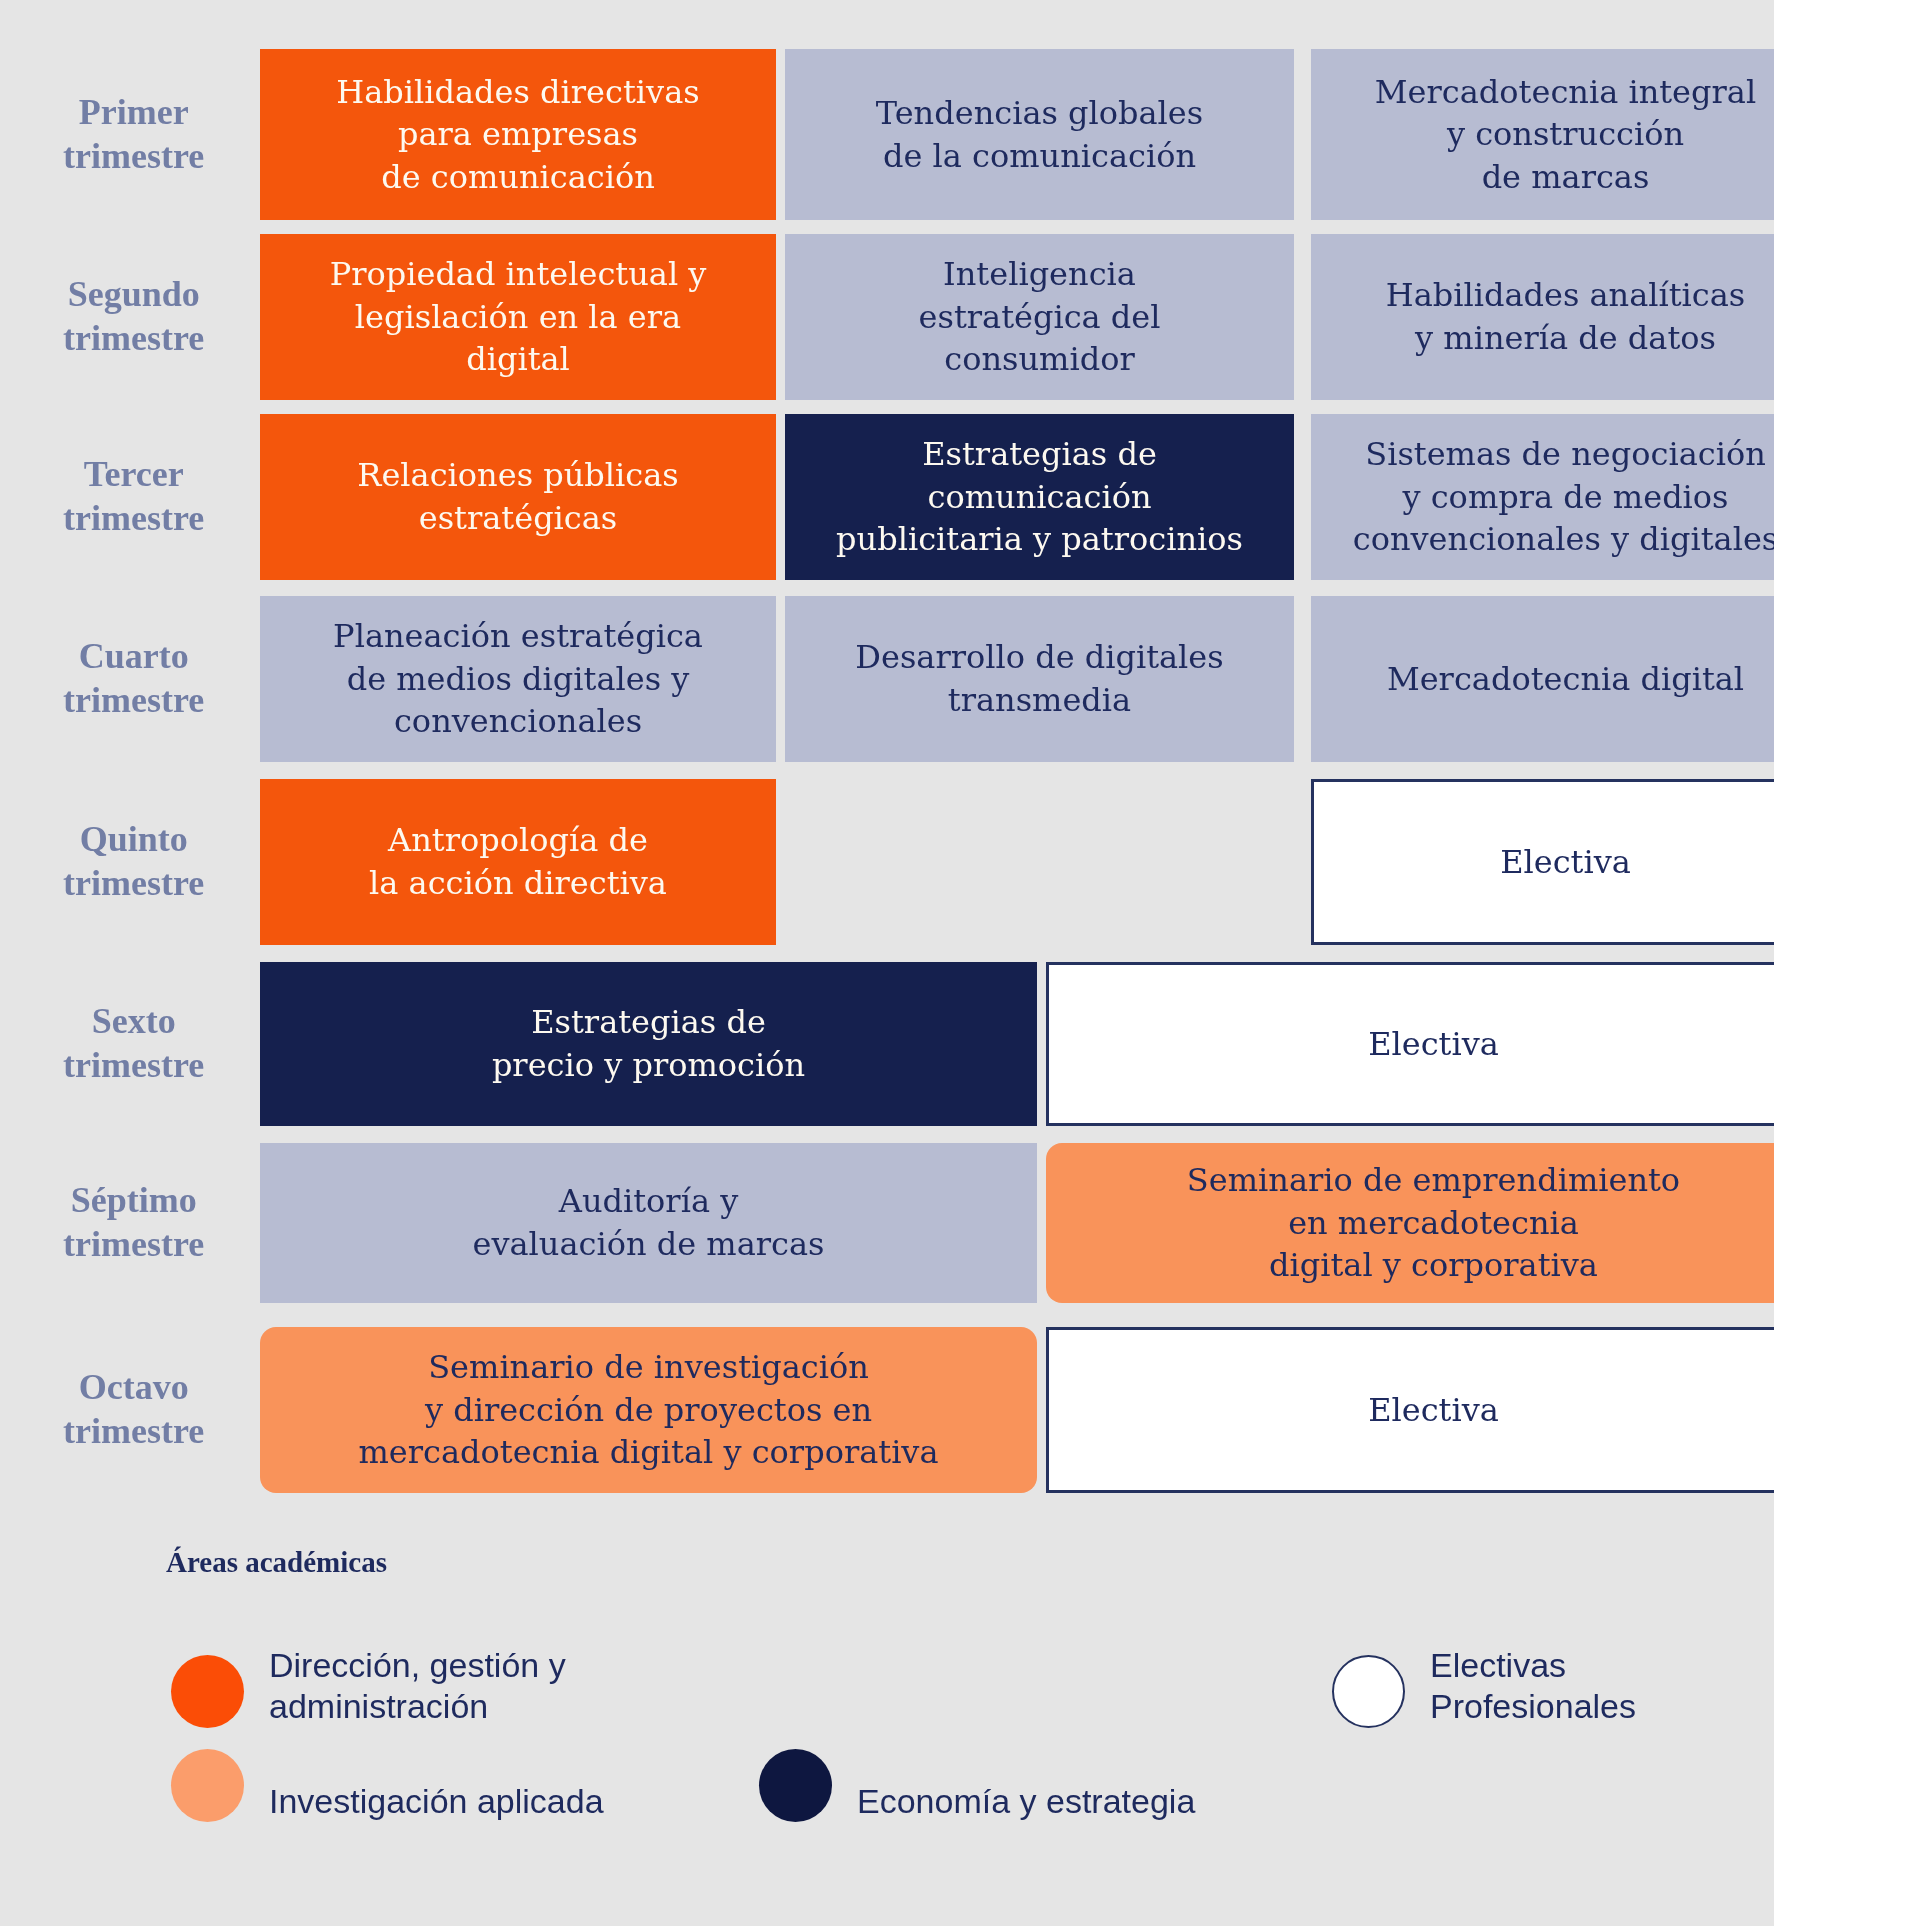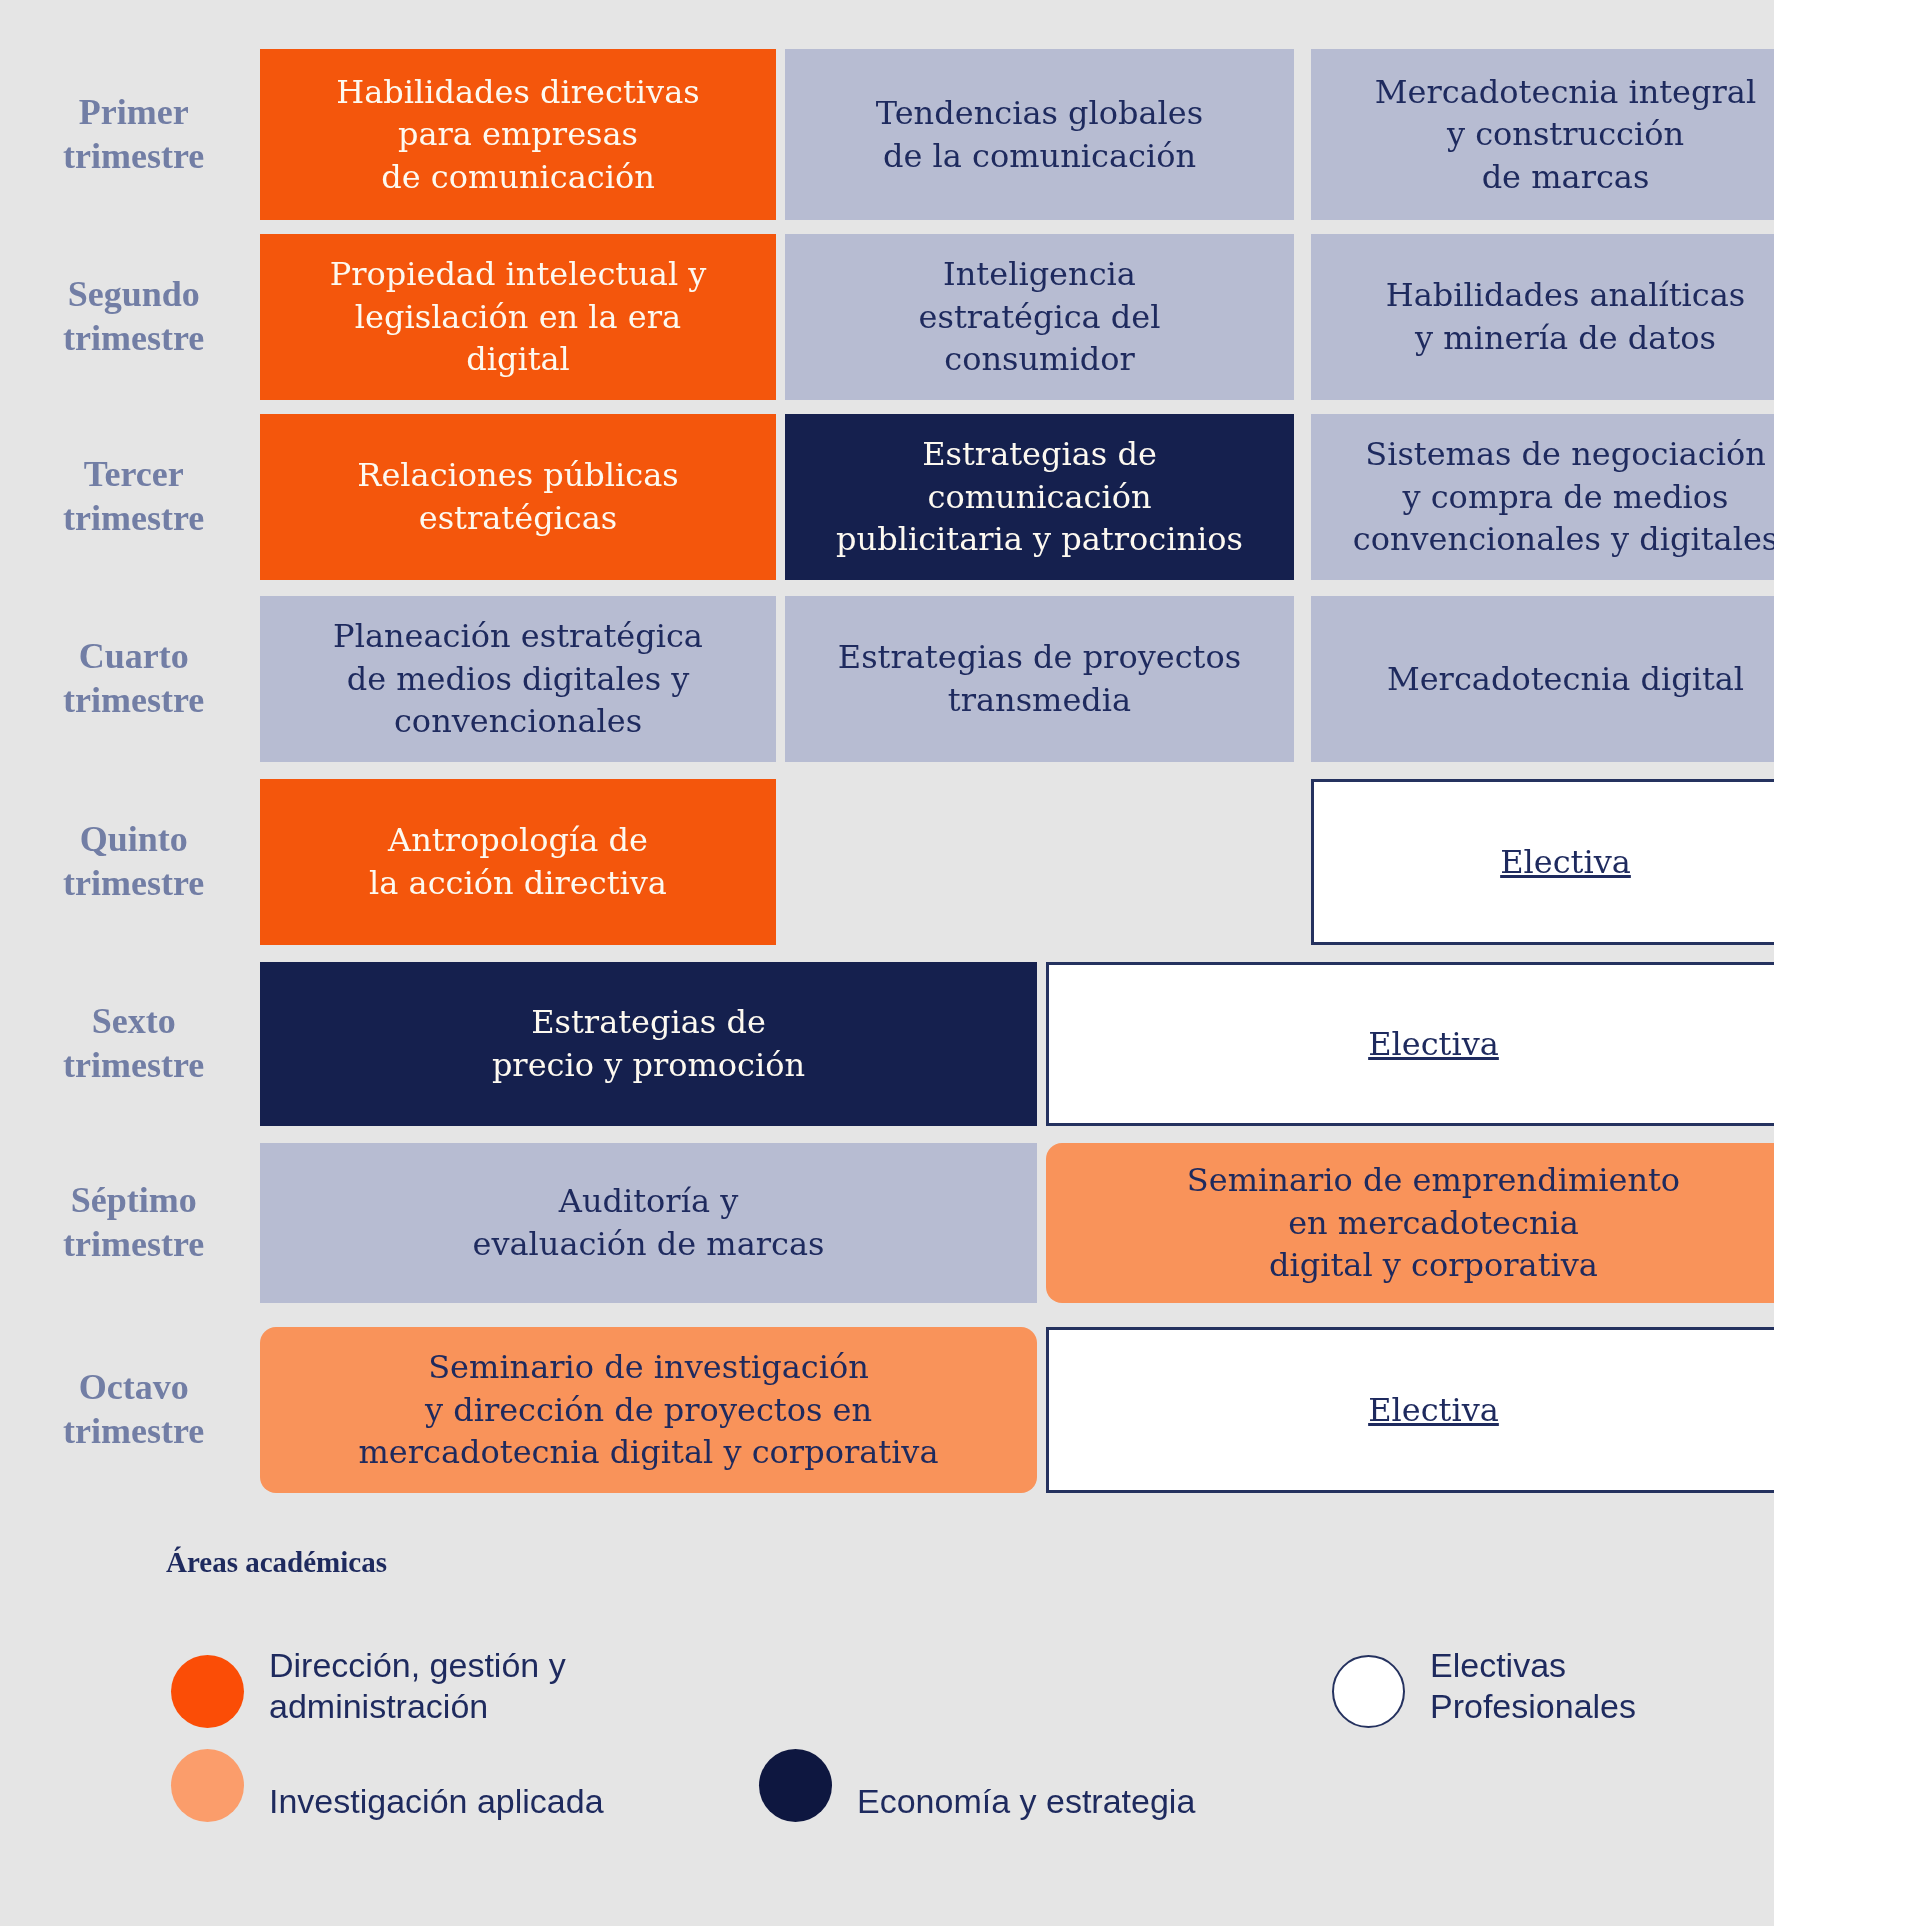--- a/index.html
+++ b/index.html
@@ -9,21 +9,21 @@
           font-family:"DejaVu Serif",serif;}
 
   
   .cell{position:absolute;display:flex;align-items:center;justify-content:center;
         text-align:center;font-size:32px;line-height:1.33;white-space:pre-line;
         padding:7.7px 10.8px;}
   .area-direccion{background:#F4560C;color:#FDF9F0;}
   .area-investigacion{background:#F9935A;color:#1E2A5E;border-radius:16px;}
   .area-mercadotecnia{background:#B7BCD2;color:#1E2A5E;}
   .area-economia{background:#15204E;color:#FDF9F0;}
-  .area-electiva{background:#FFFFFF;color:#1E2A5E;border:3.1px solid #25325F;text-decoration:underline;}
+  .area-electiva{background:#FFFFFF;color:#1E2A5E;border:3.1px solid #25325F;}
 
   
   .r1{top:49px;height:171px}
   .r2{top:234px;height:166px}
   .r3{top:414px;height:166px}
   .r4{top:596px;height:166px}
   .r5{top:779px;height:166px}
   .r6{top:962px;height:164px}
   .r7{top:1143px;height:160px}
   .r8{top:1327px;height:166px}
@@ -105,21 +105,21 @@
   <div class="cell r3 c2 area-economia">Estrategias de
 comunicación
 publicitaria y patrocinios</div>
   <div class="cell r3 c3 area-mercadotecnia">Sistemas de negociación
 y compra de medios
 convencionales y digitales</div>
 
   <div class="cell r4 c1 area-mercadotecnia">Planeación estratégica
 de medios digitales y
 convencionales</div>
-  <div class="cell r4 c2 area-mercadotecnia">Estrategias de proyectos
+  <div class="cell r4 c2 area-mercadotecnia">Desarrollo de digitales
 transmedia</div>
   <div class="cell r4 c3 area-mercadotecnia">Mercadotecnia digital</div>
 
   <div class="cell r5 c1 area-direccion">Antropología de
 la acción directiva</div>
   <div class="cell r5 c3 area-electiva">Electiva</div>
 
   <div class="cell r6 cwl area-economia">Estrategias de
 precio y promoción</div>
   <div class="cell r6 cwr area-electiva">Electiva</div>

